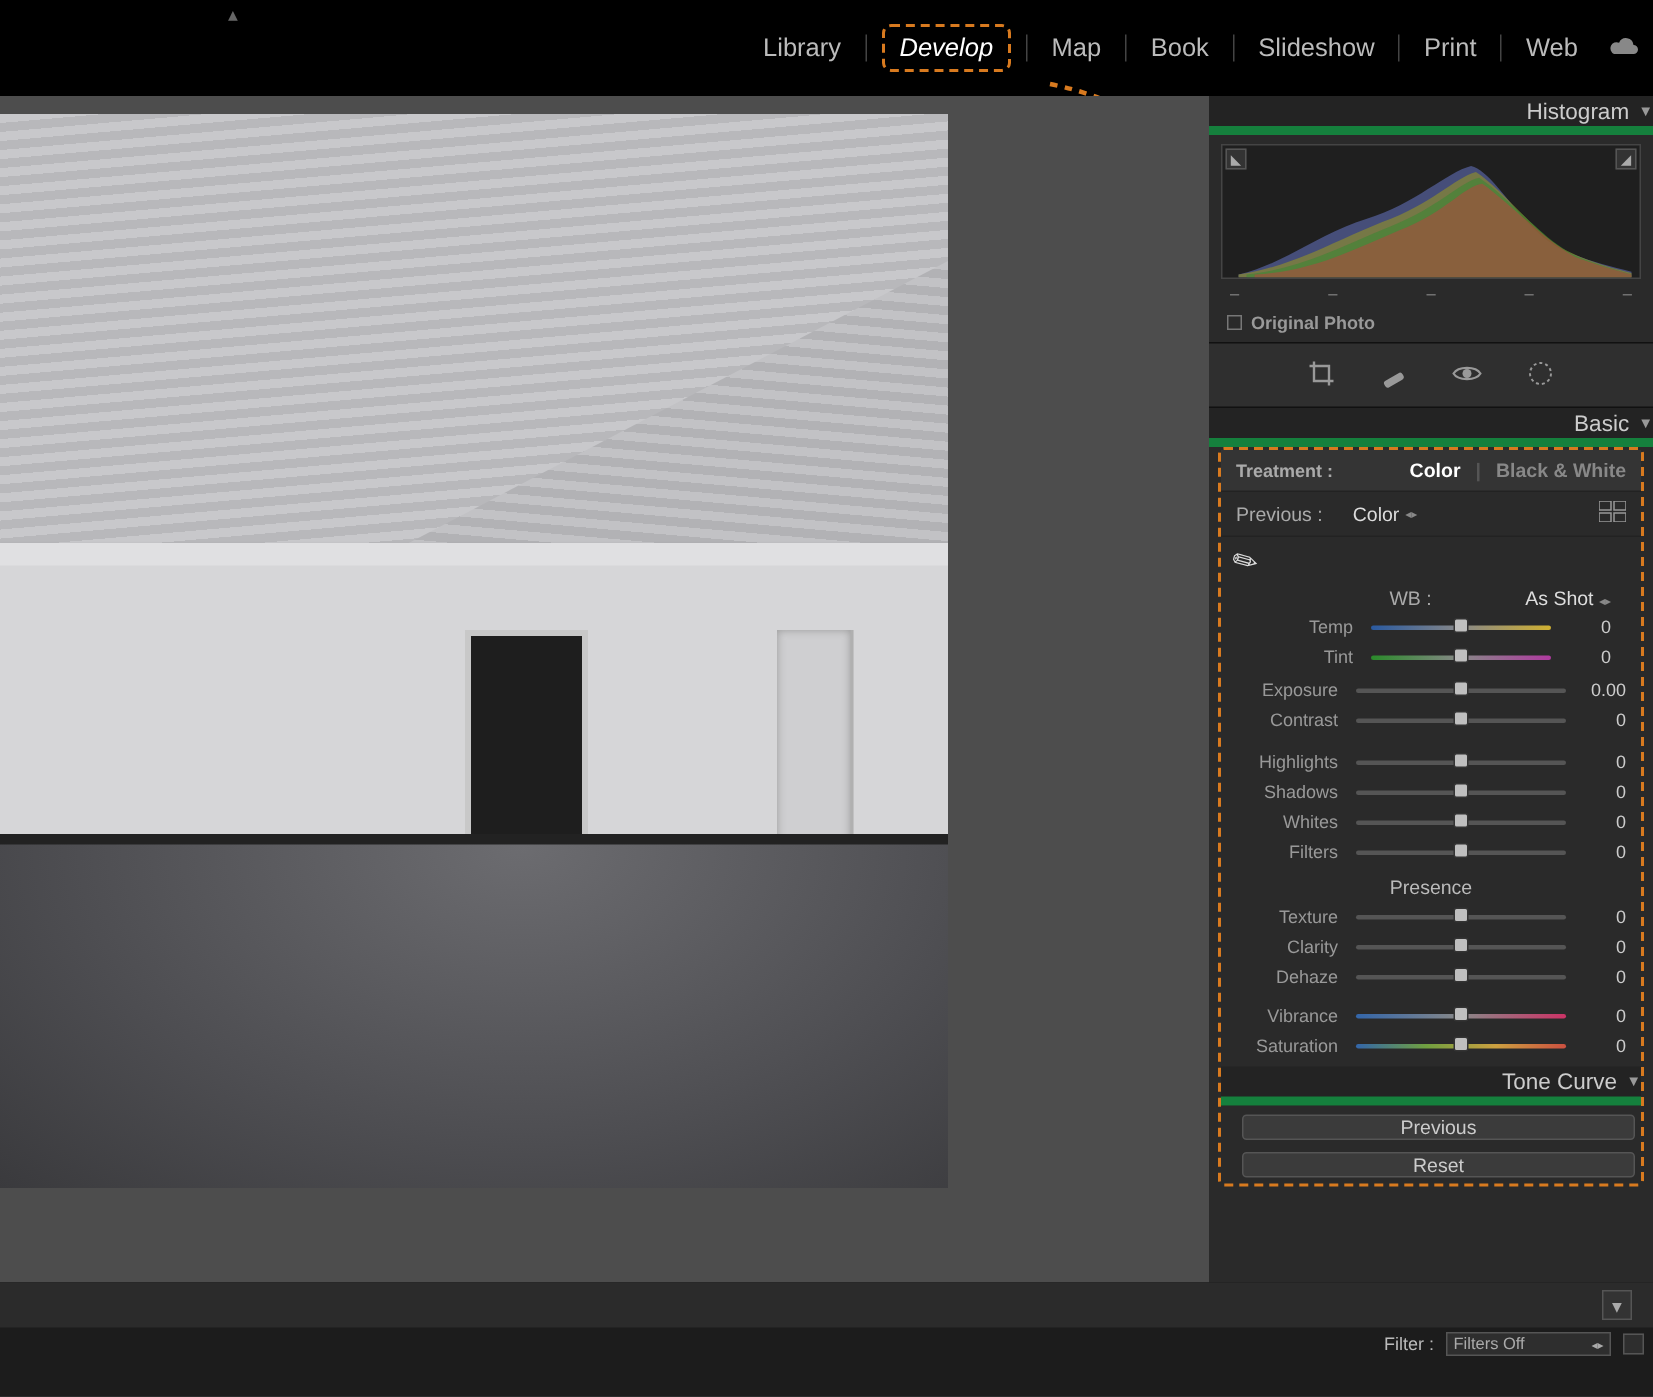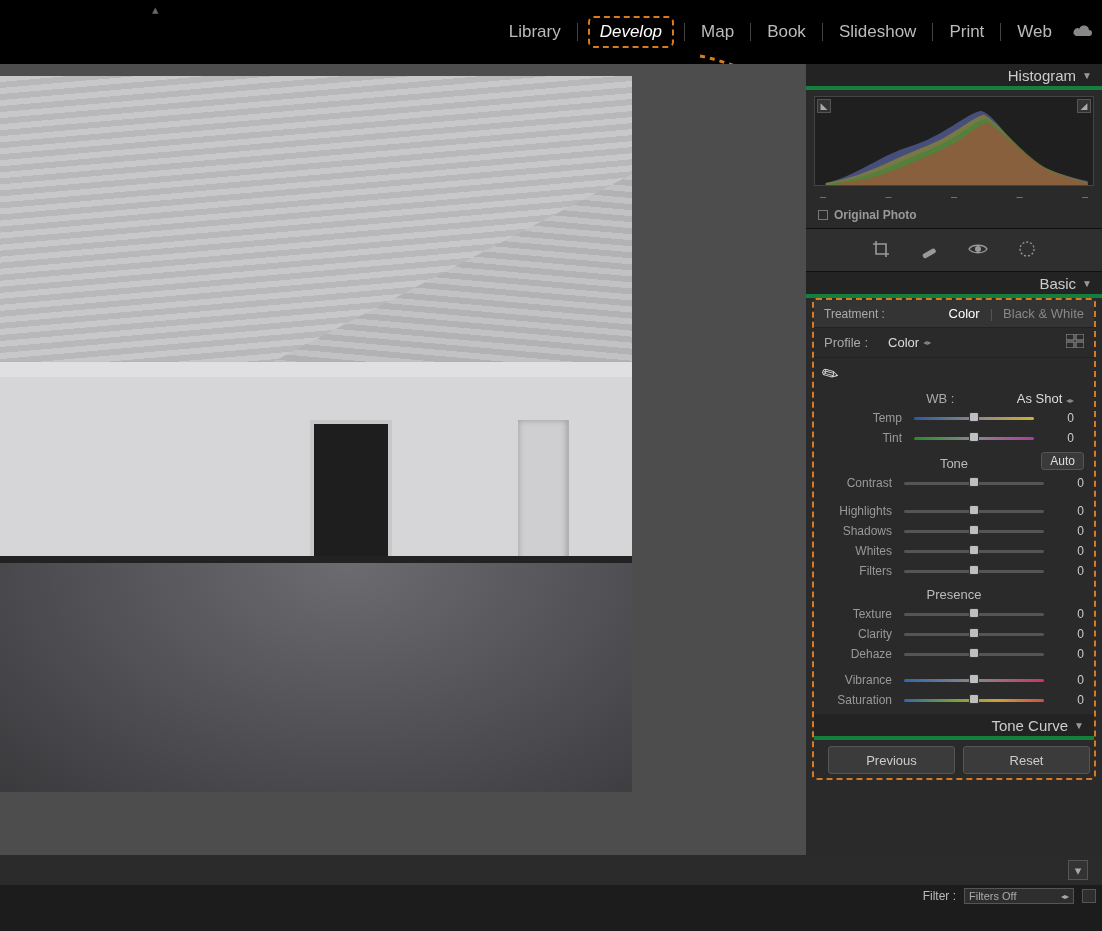--- a/index.html
+++ b/index.html
@@ -28,21 +28,21 @@
 .arrow-icon { position:absolute; left:152px; top:2px; color:#666; }
 
 
 .main { position:absolute; top:64px; left:0; right:0; bottom:76px; display:flex; }
 .viewer { flex:0 0 806px; background:#4d4d4d; position:relative; }
 .photo { position:absolute; left:0; top:12px; width:632px; height:716px; background:#888; overflow:hidden; }
 .panel-col { flex:1; background:#2a2a2a; display:flex; flex-direction:column; position:relative; }
 
 
 .panel-h { height:26px; display:flex; align-items:center; justify-content:flex-end;
-  background:#232323; border-bottom:4px solid #15803d; padding-right:10px;
+  background:#232323; border-bottom:6px solid #15803d; 
   color:#ccc; font-size:15px; }
 .panel-h .tri { margin-left:6px; font-size:10px; color:#999; }
 
 
 .histo-box { margin:6px 8px 0 8px; background:#1f1f1f; border:1px solid #444;
   height:90px; position:relative; }
 .histo-box .corner { position:absolute; width:14px; height:14px; background:#333;
   border:1px solid #555; display:flex; align-items:center; justify-content:center; font-size:9px;}
 .histo-box .cL{ left:2px; top:2px;} .histo-box .cR{ right:2px; top:2px;}
 .histo-ticks { display:flex; justify-content:space-between; margin:4px 14px 0 14px; color:#888; font-size:11px;}
@@ -57,21 +57,21 @@
 
 .basic-wrap { margin:0 6px; border:2px dashed #d87a1f; border-radius:4px; padding:0; }
 .row { display:flex; align-items:center; padding:2px 10px; height:20px; }
 .row .lab { flex:0 0 74px; text-align:right; color:#999; font-size:12px; padding-right:6px;}
 .row .val { width:34px; text-align:right; color:#ccc; font-size:12px; }
 .subhdr { text-align:center; color:#bbb; font-size:13px; padding:6px 0 2px; position:relative;}
 .auto-btn { position:absolute; right:10px; top:2px; background:#3a3a3a; border:1px solid #555;
   border-radius:3px; padding:1px 8px; font-size:12px; color:#ddd; }
 
 
-.treat { display:flex; align-items:center; padding:6px 10px; background:#343434; border-bottom:1px solid #222;}
+.treat { display:flex; align-items:center; padding:6px 10px; background:#343434; border-bottom:1px solid #222;font-weight:bold;}
 .treat .tl { color:#aaa; font-size:12px;}
 .treat .opts { margin-left:auto; display:flex; gap:10px; font-size:13px;}
 .treat .opts span { color:#888;} .treat .opts .on{ color:#fff;}
 .profile-row { display:flex; align-items:center; padding:6px 10px; border-bottom:1px solid #222;}
 .profile-row .pv { color:#ddd; margin-left:20px; display:flex; align-items:center; gap:4px;}
 .profile-row .grid { margin-left:auto; color:#888;}
 
 
 .wbblock { position:relative; padding:6px 10px 2px 10px; }
 .dropper { position:absolute; left:8px; top:4px; font-size:20px; color:#ddd; transform:rotate(-30deg); }
@@ -80,21 +80,21 @@
 .slider { flex:1; height:14px; position:relative; margin:0 6px; }
 .track { position:absolute; left:0; right:0; top:6px; height:3px; background:#555; border-radius:2px;}
 .thumb { position:absolute; top:1px; width:10px; height:10px; background:#bfbfbf; border:1px solid #333;
   border-radius:2px; left:50%; transform:translateX(-50%);}
 .grad-temp .track { background:linear-gradient(90deg,#2a5aa0,#888,#d0b030);}
 .grad-tint .track { background:linear-gradient(90deg,#2a8a2a,#888,#b03aa0);}
 .grad-vib .track { background:linear-gradient(90deg,#3366aa,#888,#cc3366);}
 .grad-sat .track { background:linear-gradient(90deg,#3366aa,#70a040,#cca040,#cc5040);}
 
 
-.bot-btns { display:flex; gap:8px; margin:6px 4px 0 14px; }
+.bot-btns { display:flex; gap:8px; margin:6px 4px 0 14px;flex-direction:column; }
 .bot-btns button { flex:1; background:#3b3b3b; border:1px solid #555; color:#ccc;
   height:28px; border-radius:3px; cursor:pointer; font-size:13px; }
 
 
 .footer { position:absolute; left:0; right:0; bottom:0; height:76px; background:#1c1c1c; }
 .footer .bar1 { height:30px; background:#2b2b2b; display:flex; align-items:center;
   justify-content:flex-end; padding-right:8px; color:#aaa; }
 .footer .dd { width:20px; height:20px; background:#333; border:1px solid #555;
   display:flex; align-items:center; justify-content:center; margin-left:auto; margin-right:6px;}
 .footer .bar2 { height:22px; display:flex; align-items:center; justify-content:flex-end;
@@ -221,21 +221,21 @@
       <div class="treat">
         <span class="tl">Treatment :</span>
         <div class="opts">
           <span class="on">Color</span>
           <span style="color:#555">|</span>
           <span>Black &amp; White</span>
         </div>
       </div>
 
       <div class="profile-row">
-        <span class="tl">Profile :</span>
+        <span class="tl">Previous :</span>
         <span class="pv">
           <span>Color</span>
             <span style="font-size:8px;color:#888;">◂▸</span>
         </span>
         <span class="grid">
           <svg width="18" height="14" viewBox="0 0 18 14">
               <rect x="0" y="0" width="8" height="6" fill="none" stroke="#999"></rect>
               <rect x="10" y="0" width="8" height="6" fill="none" stroke="#999"></rect>
               <rect x="0" y="8" width="8" height="6" fill="none" stroke="#999"></rect>
               <rect x="10" y="8" width="8" height="6" fill="none" stroke="#999"></rect>
@@ -262,24 +262,28 @@
         <div class="row">
             <span class="lab">Tint</span>
           <div class="slider grad-tint">
               <div class="track"></div>
               <div class="thumb"></div>
             </div>
           <span class="val">0</span>
           </div>
       </div>
 
-      <div class="subhdr">
-        <span>Tone</span>
-        <span class="auto-btn">Auto</span>
-      </div>
+      <div class="row">
+          <span class="lab">Exposure</span>
+        <div class="slider">
+            <div class="track"></div>
+            <div class="thumb"></div>
+          </div>
+        <span class="val">0.00</span>
+        </div>
       <div class="row">
           <span class="lab">Contrast</span>
         <div class="slider">
             <div class="track"></div>
             <div class="thumb"></div>
           </div>
         <span class="val">0</span>
         </div>
 
       <div style="height:8px"></div>

